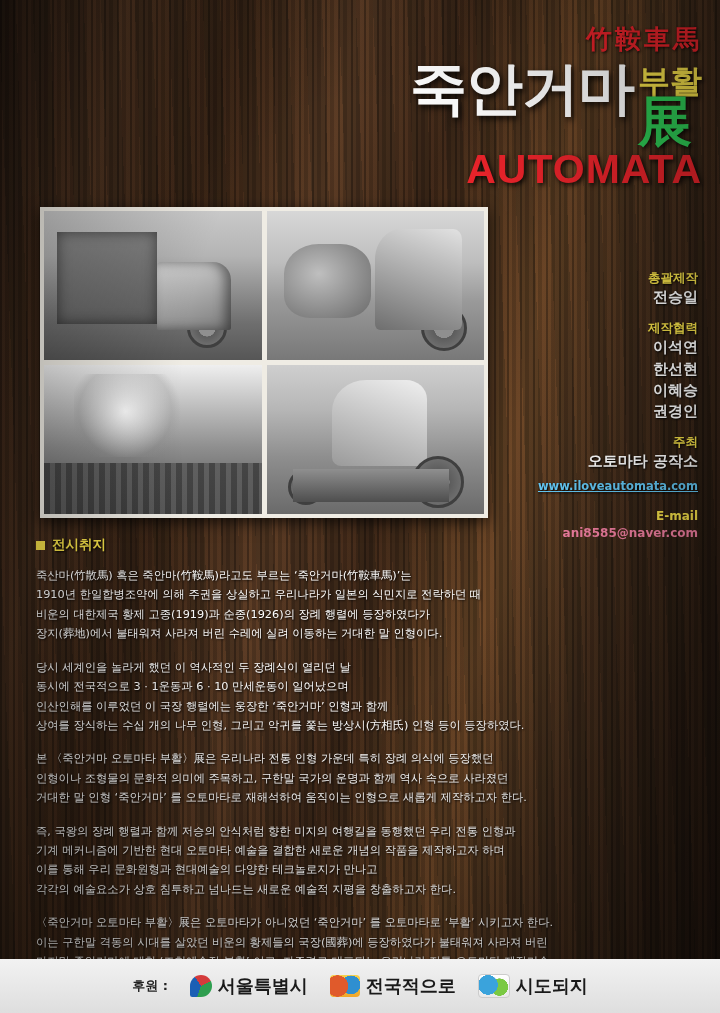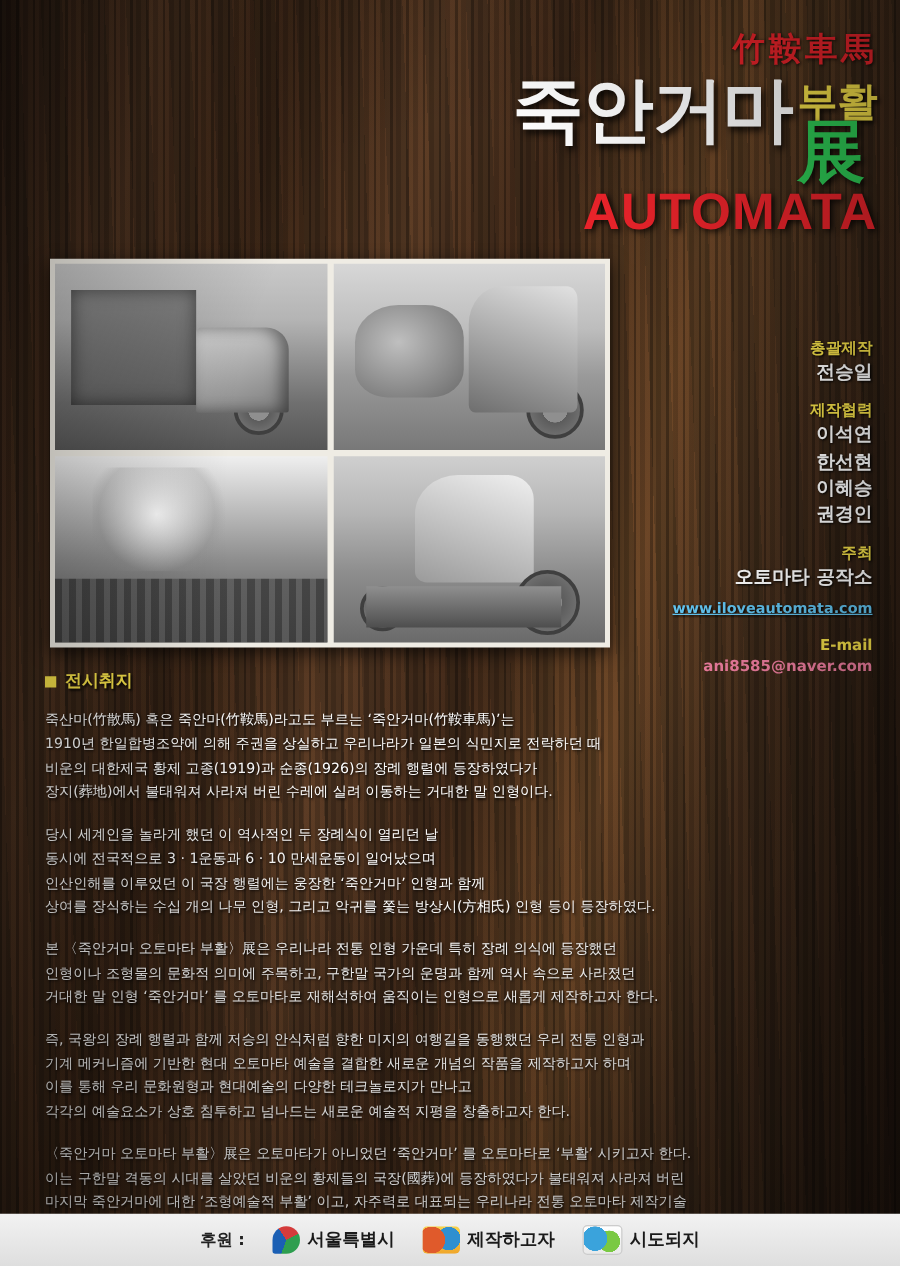--- a/index.html
+++ b/index.html
@@ -125,27 +125,27 @@
   }
   .bullet{width:9px;height:9px;background:#f6e14a;display:inline-block;}
   .body-text{
     position:absolute;left:36px;top:566px;width:520px;color:#ffffff;
     font-family:"DejaVu Sans", sans-serif;font-size:11.3px;line-height:1.72;
     text-shadow:1px 1px 2px rgba(0,0,0,.9);
   }
   .body-text p{margin:0 0 14px 0;}
   
   .footer{
-    position:absolute;left:0;right:0;bottom:0;height:42px;
+    position:absolute;left:0;right:0;bottom:0;height:54px;
     background:linear-gradient(180deg,#f2f2f2,#dedede);
     display:flex;align-items:center;justify-content:center;gap:22px;
   }
   .footer-label{font-size:13px;font-weight:bold;color:#222;font-family:"DejaVu Sans", sans-serif;}
   .sponsor{display:flex;align-items:center;gap:6px;}
-  .sponsor-name{font-size:14px;font-weight:bold;color:#1a1a1a;font-family:Liberation Mono, monospace;}
+  .sponsor-name{font-size:18px;font-weight:bold;color:#1a1a1a;font-family:Liberation Mono, monospace;}
   .mark-seoul{width:22px;height:22px;background:
      conic-gradient(from 200deg,#1a5fb4 0 35%,#d43b3b 35% 62%,#2e9e4f 62% 100%);
      border-radius:50% 50% 50% 10%;}
   .mark-sfac{width:30px;height:22px;background:
      radial-gradient(circle at 25% 50%,#e05a2b 0 42%,transparent 43%),
      radial-gradient(circle at 70% 45%,#2f8fd0 0 38%,transparent 39%),
      linear-gradient(180deg,#f7d14a,#f0a72b);border-radius:4px;}
   .mark-kocca{width:30px;height:22px;background:
      radial-gradient(circle at 30% 45%,#3aa3dc 0 40%,transparent 41%),
      radial-gradient(circle at 68% 55%,#7ac943 0 36%,transparent 37%),
@@ -234,21 +234,21 @@
   <div class="footer">
     <span class="footer-label">후원 :</span>
 
     <span class="sponsor">
       <span class="mark-seoul"></span>
       <span class="sponsor-name">서울특별시</span>
     </span>
 
     <span class="sponsor">
       <span class="mark-sfac"></span>
-      <span class="sponsor-name">제작하고자</span>
+      <span class="sponsor-name">전국적으로</span>
     </span>
 
     <span class="sponsor">
       <span class="mark-kocca"></span>
       <span class="sponsor-name">시도되지</span>
     </span>
   </div>
 
 </div>
 

